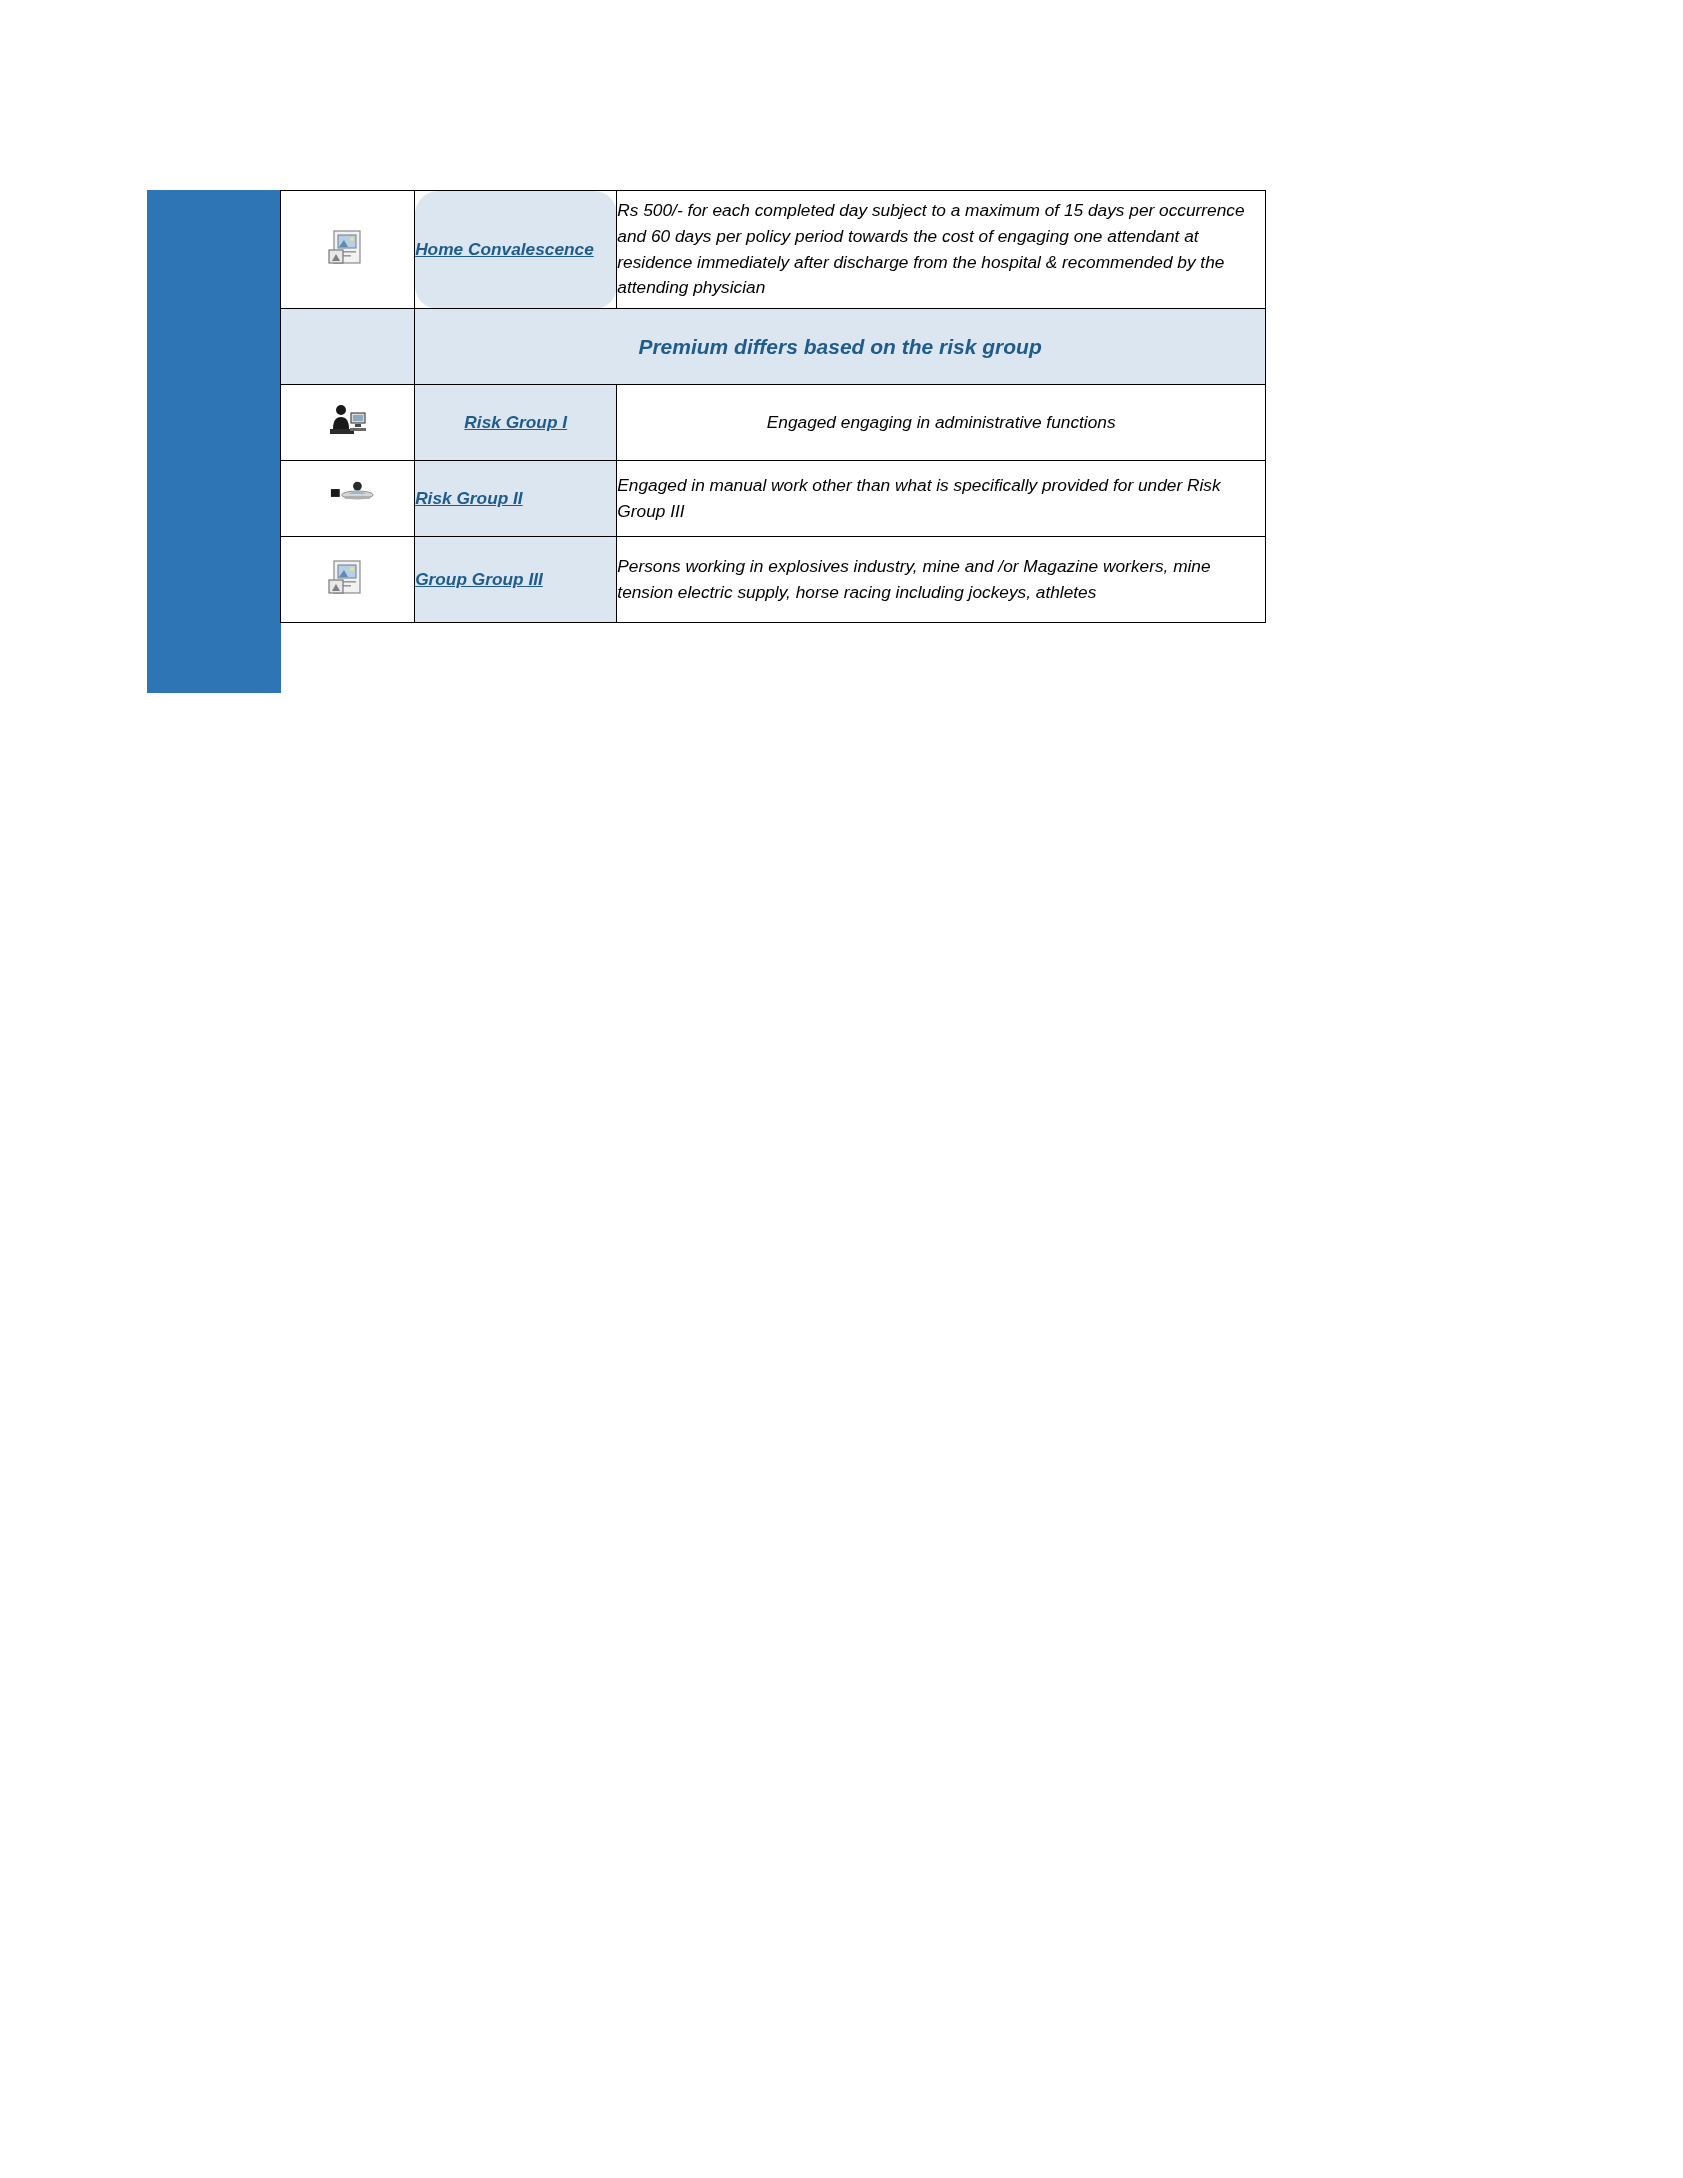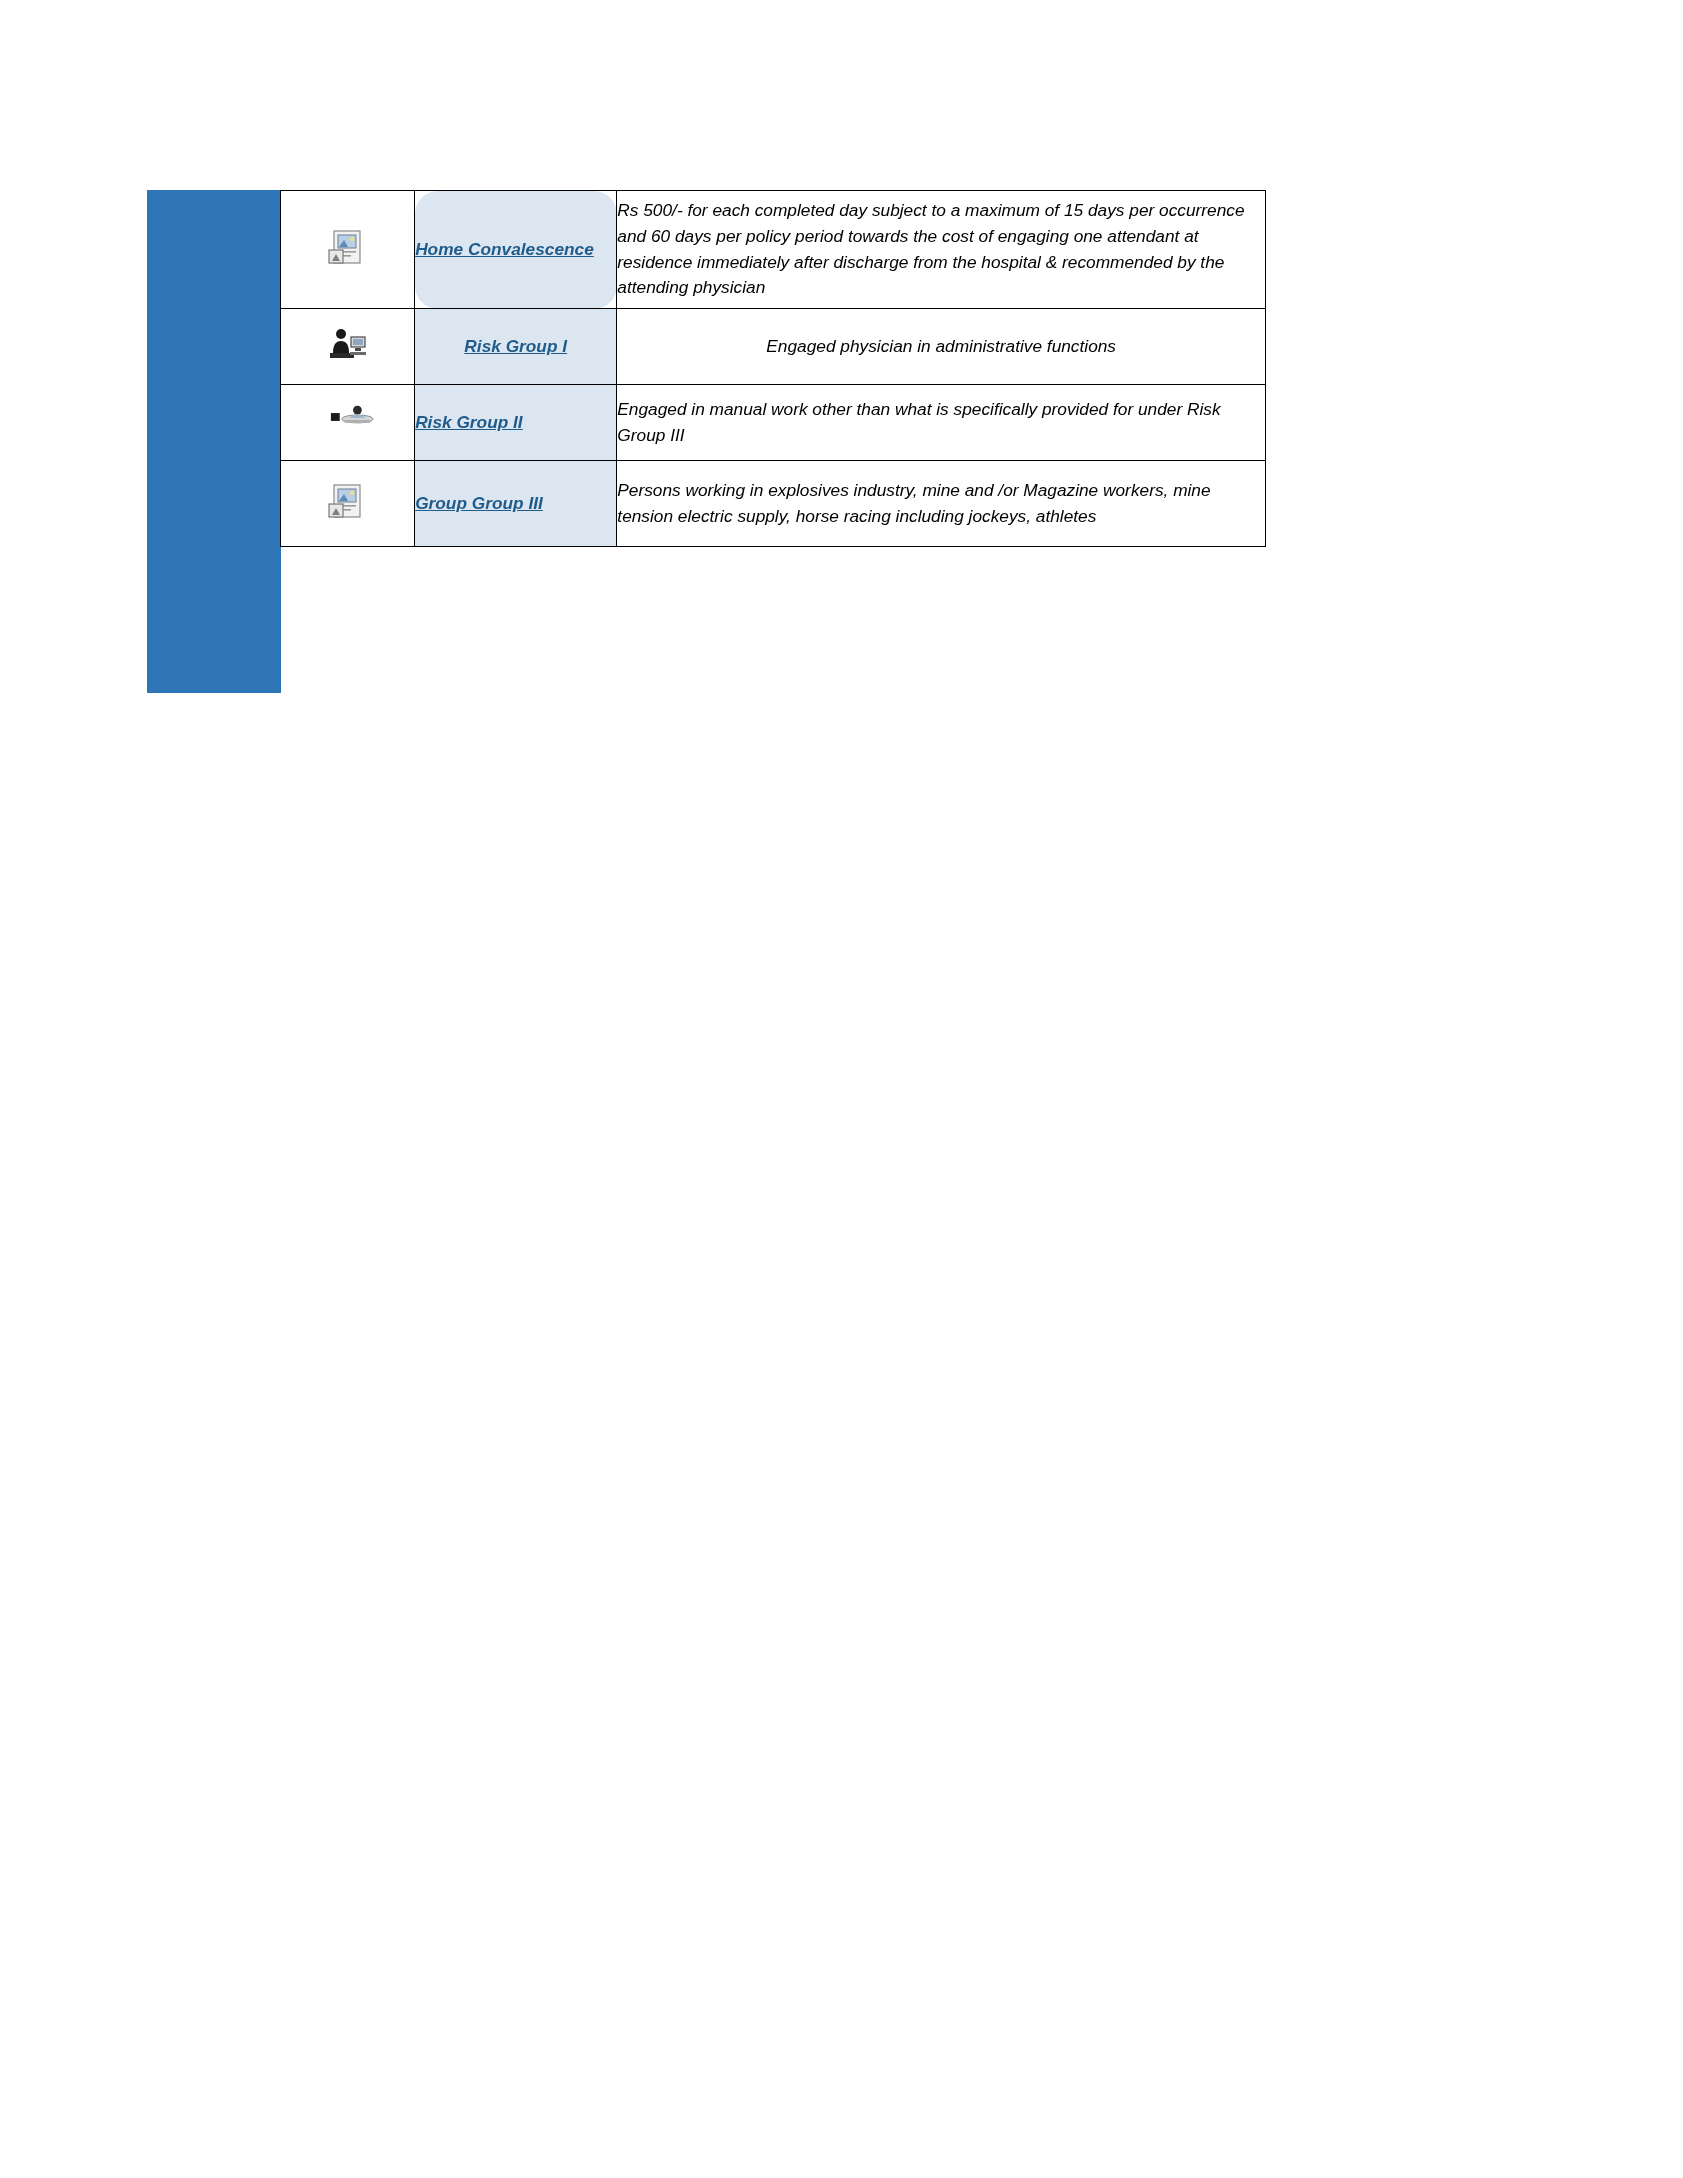--- a/index.html
+++ b/index.html
@@ -128,38 +128,42 @@
                 <rect x="13" y="29" width="13" height="1.6" fill="#9a9a9a"></rect>
                 <rect x="4" y="24" width="14" height="13" fill="#e8e8e8" stroke="#777" stroke-width="1.2"></rect>
                 <path d="M7 35 L11 28 L15 35 Z" fill="#7f7f7f"></path>
               </svg>
             </span>
           </td>
           <td class="label-cell">Home Convalescence</td>
           <td class="desc-cell">Rs 500/- for each completed day subject to a maximum of 15 days per occurrence and 60 days per policy period towards the cost of engaging one attendant at residence immediately after discharge from the hospital &amp; recommended by the attending physician</td>
         </tr>
 
+        <tr class="row-banner">
+          <td class="icon-cell shaded"></td>
+          <td class="banner-cell" colspan="2">Premium differs based on the risk group</td>
+        </tr>
 
         <tr class="row-rg1">
           <td class="icon-cell">
             <span class="icon-box">
               <svg width="50" height="40" viewBox="0 0 50 40">
                 <rect x="4" y="4" width="42" height="32" fill="#ffffff" stroke="#ffffff"></rect>
                 <circle cx="16" cy="11" r="5" fill="#1a1a1a"></circle>
                 <path d="M8 30 Q8 18 16 18 Q24 18 24 30 Z" fill="#1a1a1a"></path>
                 <rect x="5" y="30" width="24" height="5" fill="#2b2b2b"></rect>
                 <rect x="26" y="14" width="14" height="10" fill="#d9d9d9" stroke="#4a4a4a" stroke-width="1.2"></rect>
                 <rect x="28" y="16" width="10" height="6" fill="#8fa8c0"></rect>
                 <rect x="30" y="25" width="6" height="3" fill="#4a4a4a"></rect>
                 <rect x="25" y="29" width="16" height="3" fill="#6a6a6a"></rect>
               </svg>
             </span>
           </td>
           <td class="label-cell">Risk Group I</td>
-          <td class="desc-cell">Engaged physician in administrative functions</td>
+          <td class="desc-cell">Engaged engaging in administrative functions</td>
         </tr>
 
         <tr class="row-rg2">
           <td class="icon-cell">
             <span class="icon-box">
               <svg width="55" height="34" viewBox="0 0 56 34">
                 <rect x="6" y="14" width="9" height="8" fill="#1a1a1a"></rect>
                 <ellipse cx="33" cy="20" rx="16" ry="4" fill="#d8d8d8" stroke="#8a8a8a" stroke-width="1"></ellipse>
                 <circle cx="33" cy="11" r="4.5" fill="#2b2b2b"></circle>
                 <path d="M24 19 Q33 12 42 19 Z" fill="#9fb6cc"></path>

